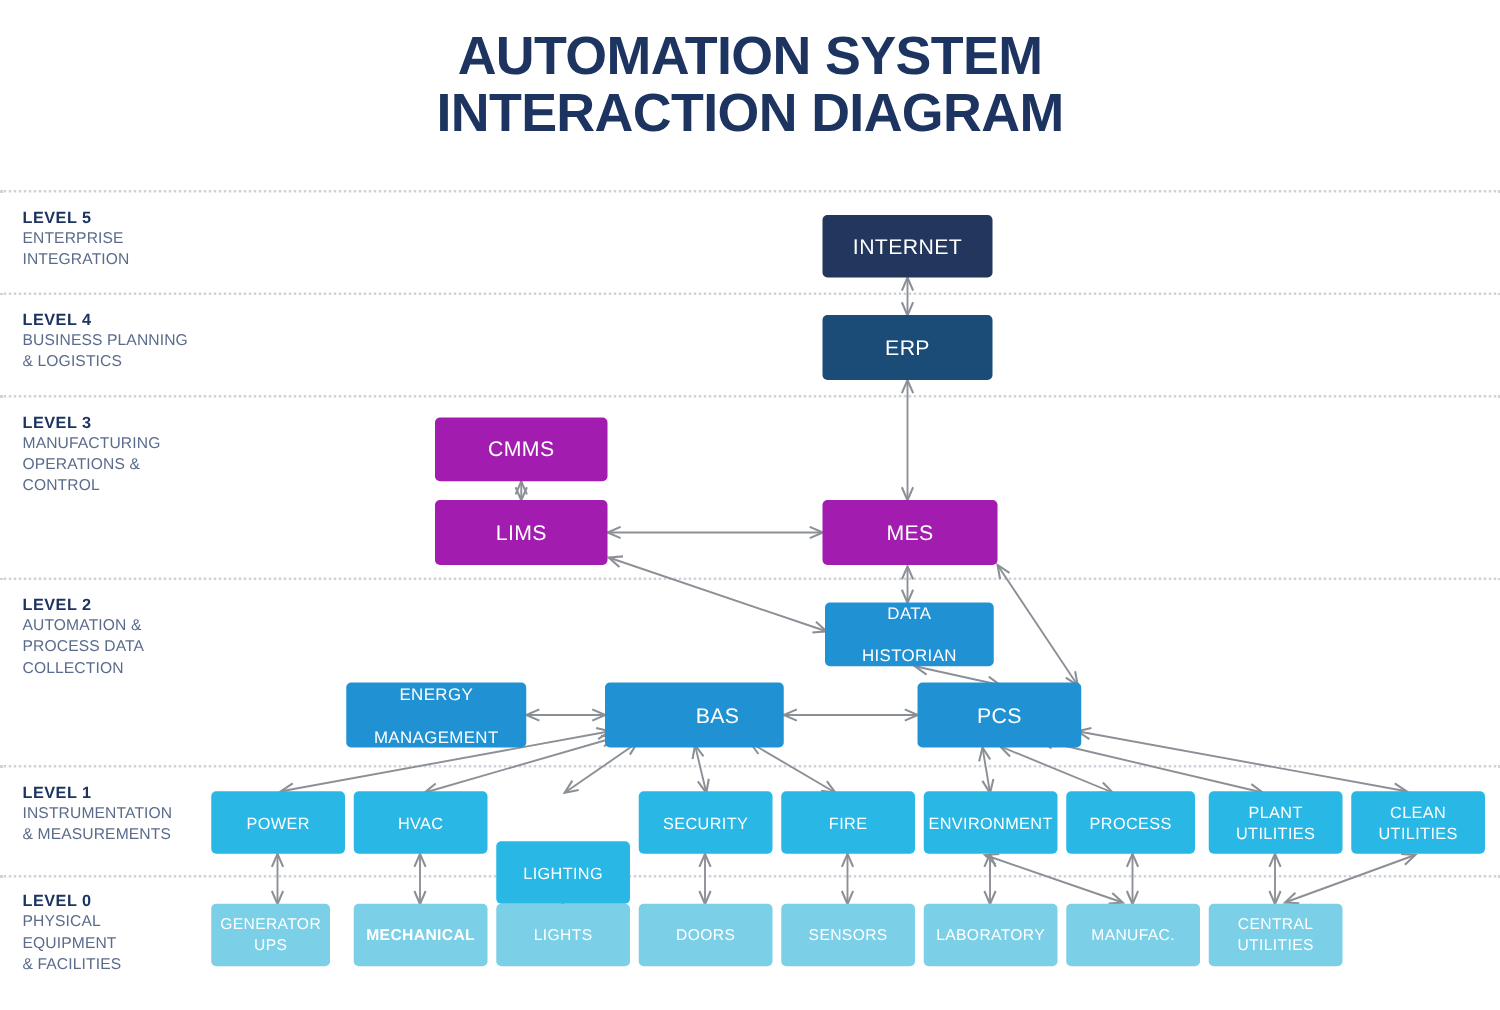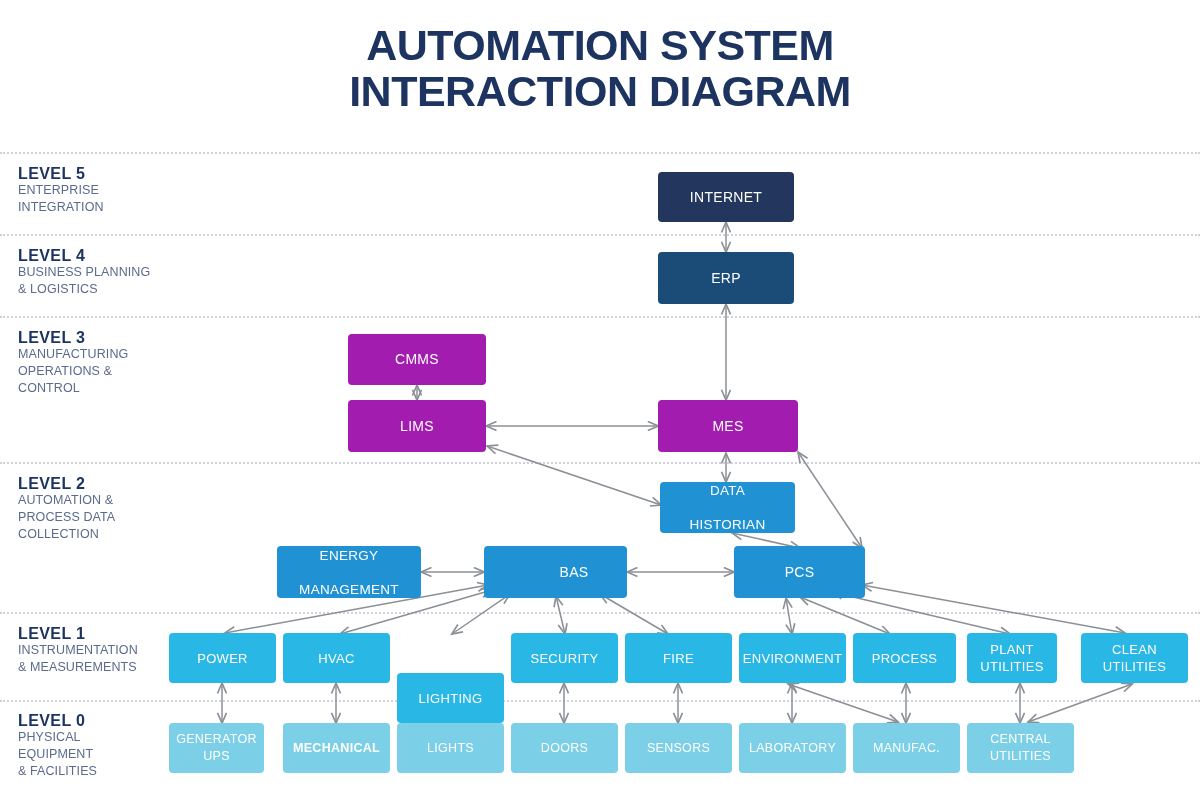--- a/index.html
+++ b/index.html
@@ -25,36 +25,36 @@
 
   
   .divider {
     position: absolute; left: 0; width: 1200px; height: 0;
     border-top: 2px dotted #cfd3d9;
   }
 
   
   .level-label { position: absolute; left: 18px; width: 160px; }
   .level-label .lvl-title {
-    color: #1d3461; font-weight: bold; font-size: 16px;
+    color: #1d3461; font-weight: bold; font-size: 13px;
     letter-spacing: 0.4px; line-height: 16px;
   }
   .level-label .lvl-desc {
     color: #5a6b8c; font-size: 12.5px; line-height: 17px;
     letter-spacing: 0.1px;
   }
 
   
   .node {
     position: absolute;
     display: flex; align-items: center; justify-content: center;
     text-align: center;
     color: #ffffff;
     border-radius: 4px;
-    font-size: 14px;
+    font-size: 17px;
     line-height: 17px;
     letter-spacing: 0.3px;
     padding: 2px 4px;
     z-index: 5;
   }
   .node.two-line { font-size: 13.5px; gap: 17px; }
   .lvl5 { background: #22365e; }
   .lvl4 { background: #1b4c78; }
   .lvl3 { background: #a21caf; }
   .lvl2 { background: #2092d4; }
@@ -227,21 +227,21 @@
   </div>
   <div class="node lvl1" style="left:625px; top:633px; width:107px; height:50px;">
     <span>FIRE</span>
   </div>
   <div class="node lvl1" style="left:739px; top:633px; width:107px; height:50px;">
     <span>ENVIRONMENT</span>
   </div>
   <div class="node lvl1" style="left:853px; top:633px; width:103px; height:50px;">
     <span>PROCESS</span>
   </div>
-  <div class="node lvl1" style="left:967px; top:633px; width:90px; height:50px; flex-direction:column;">
+  <div class="node lvl1" style="left:967px; top:633px; width:107px; height:50px; flex-direction:column;">
     <span>PLANT</span>
     <span>UTILITIES</span>
   </div>
   <div class="node lvl1" style="left:1081px; top:633px; width:107px; height:50px; flex-direction:column;">
     <span>CLEAN</span>
     <span>UTILITIES</span>
   </div>
 
   <div class="node lvl0" style="left:169px; top:723px; width:95px; height:50px; flex-direction:column;">
     <span>GENERATOR</span>

